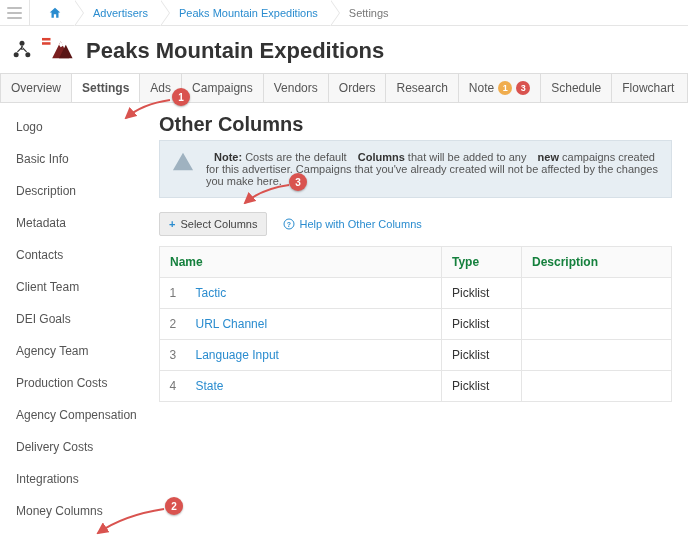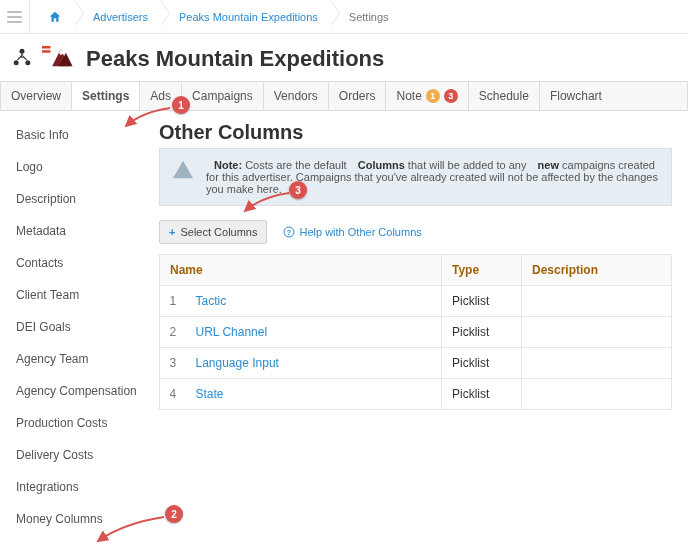--- a/index.html
+++ b/index.html
@@ -1,20 +1,20 @@
 <!DOCTYPE html>
 <html><head>
 <meta charset="utf-8">
 <style>
   * { box-sizing: border-box; margin: 0; padding: 0; }
   body { font-family: "Helvetica Neue", Helvetica, Arial, sans-serif; font-size: 13px; color: #333; background: #fff; width: 688px; }
   a { color: #2a8ccf; text-decoration: none; cursor: pointer; }
 
   
-  .crumbbar { display: flex; align-items: stretch; height: 34px; border-bottom: 1px solid #e5e5e5; background: #fff; }
+  .crumbbar { display: flex; align-items: stretch; height: 26px; border-bottom: 1px solid #e5e5e5; background: #fff; }
   .hamburger { width: 30px; display: flex; flex-direction: column; justify-content: center; gap: 3px; padding: 0 7px; border-right: 1px solid #e5e5e5; cursor: pointer; }
   .hamburger span { height: 2px; background: #bfbfbf; border-radius: 1px; }
   .crumb { position: relative; display: flex; align-items: center; padding: 0 12px 0 18px; font-size: 11px; color: #2a8ccf; background: #fff; border-right: 1px solid transparent; }
   .crumb.current { color: #777; }
   .crumb svg.home { width: 14px; height: 14px; fill: #2a8ccf; }
   .crumb::after {
     content: ""; position: absolute; right: -9px; top: 0; width: 0; height: 0;
     border-top: 13px solid transparent; border-bottom: 13px solid transparent; border-left: 9px solid #fff; z-index: 2;
   }
   .crumb::before {
@@ -51,21 +51,21 @@
   .notice b { color: #333; padding-left: 8px; }
 
   .actions { display: flex; align-items: center; gap: 16px; margin-bottom: 10px; }
   .btn { display: inline-flex; align-items: center; gap: 5px; background: #eee; border: 1px solid #d5d5d5; padding: 5px 9px; font-size: 11px; color: #444; cursor: pointer; border-radius: 2px; }
   .btn .plus { color: #2a8ccf; font-weight: 700; }
   .help-link { font-size: 11px; display: inline-flex; align-items: center; gap: 4px; }
   .help-link svg { width: 12px; height: 12px; fill: #2a8ccf; }
 
   table { width: 100%; border-collapse: collapse; font-size: 12px; }
   th, td { border: 1px solid #e5e5e5; padding: 8px 10px; text-align: left; }
-  th { background: #fafafa; font-weight: 700; color: #a16207; }
+  th { background: #fafafa; font-weight: 700; color: #15803d; }
   td.idx { color: #777; width: 26px; text-align: center; padding-left:4px; padding-right:4px;}
   td.name a { color: #2a8ccf; }
   .type-col { width: 80px; }
   .desc-col { width: 150px; }
 
   
   .callout { position: absolute; width: 18px; height: 18px; border-radius: 50%; background: #d9534f; color: #fff; font-size: 10px; font-weight: 700; display: flex; align-items: center; justify-content: center; z-index: 20; box-shadow: 0 1px 2px rgba(0,0,0,0.3); }
   .arrow { position: absolute; z-index: 15; pointer-events: none; }
 
   
@@ -126,43 +126,44 @@
   </svg>
 </div>
 
 <div class="tabs">
   <div class="tab">Overview</div>
   <div class="tab active">Settings</div>
   <div class="tab">Ads</div>
   <div class="tab">Campaigns</div>
   <div class="tab">Vendors</div>
   <div class="tab">Orders</div>
+  <div class="tab">Research</div>
   <div class="tab">
     <span>Note</span>
     <span class="task-badge orange">1</span>
     <span class="task-badge red">3</span>
   </div>
   <div class="tab">Schedule</div>
   <div class="tab">Flowchart</div>
 
 </div>
 
 <div class="main" style="position:relative;">
 
   <div class="sidebar">
+    <a class="side-item">Logo</a>
     <a class="side-item">Basic Info</a>
-    <a class="side-item">Logo</a>
     <a class="side-item">Description</a>
     <a class="side-item">Metadata</a>
     <a class="side-item">Contacts</a>
     <a class="side-item">Client Team</a>
     <a class="side-item">DEI Goals</a>
     <a class="side-item">Agency Team</a>
+    <a class="side-item">Production Costs</a>
     <a class="side-item">Agency Compensation</a>
-    <a class="side-item">Production Costs</a>
     <a class="side-item">Delivery Costs</a>
     <a class="side-item">Integrations</a>
     <a class="side-item">Money Columns</a>
 
   </div>
 
   <div class="content">
     <h2>Other Columns</h2>
 
     <div class="notice">

